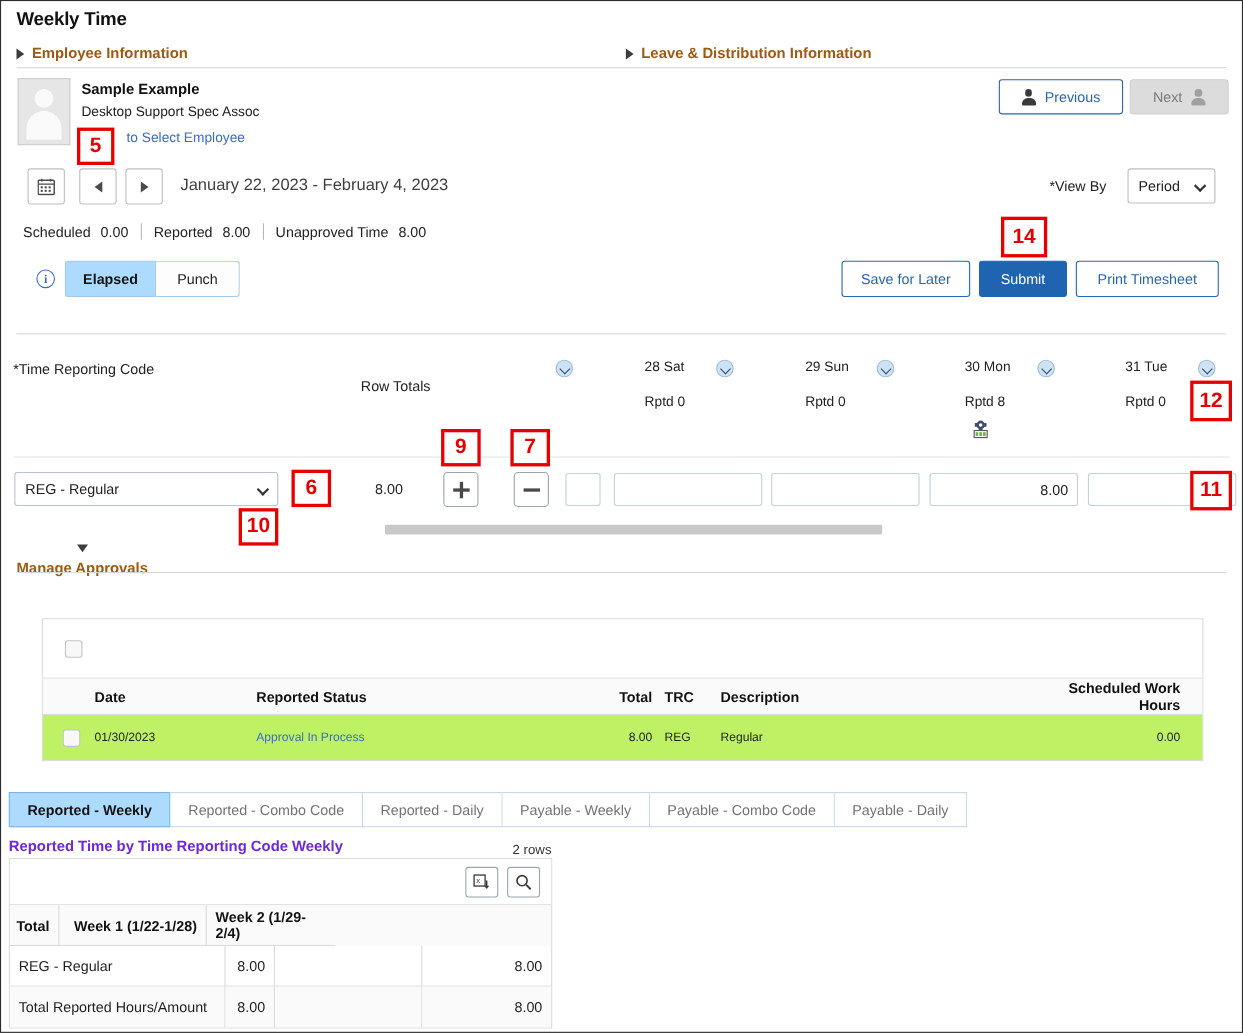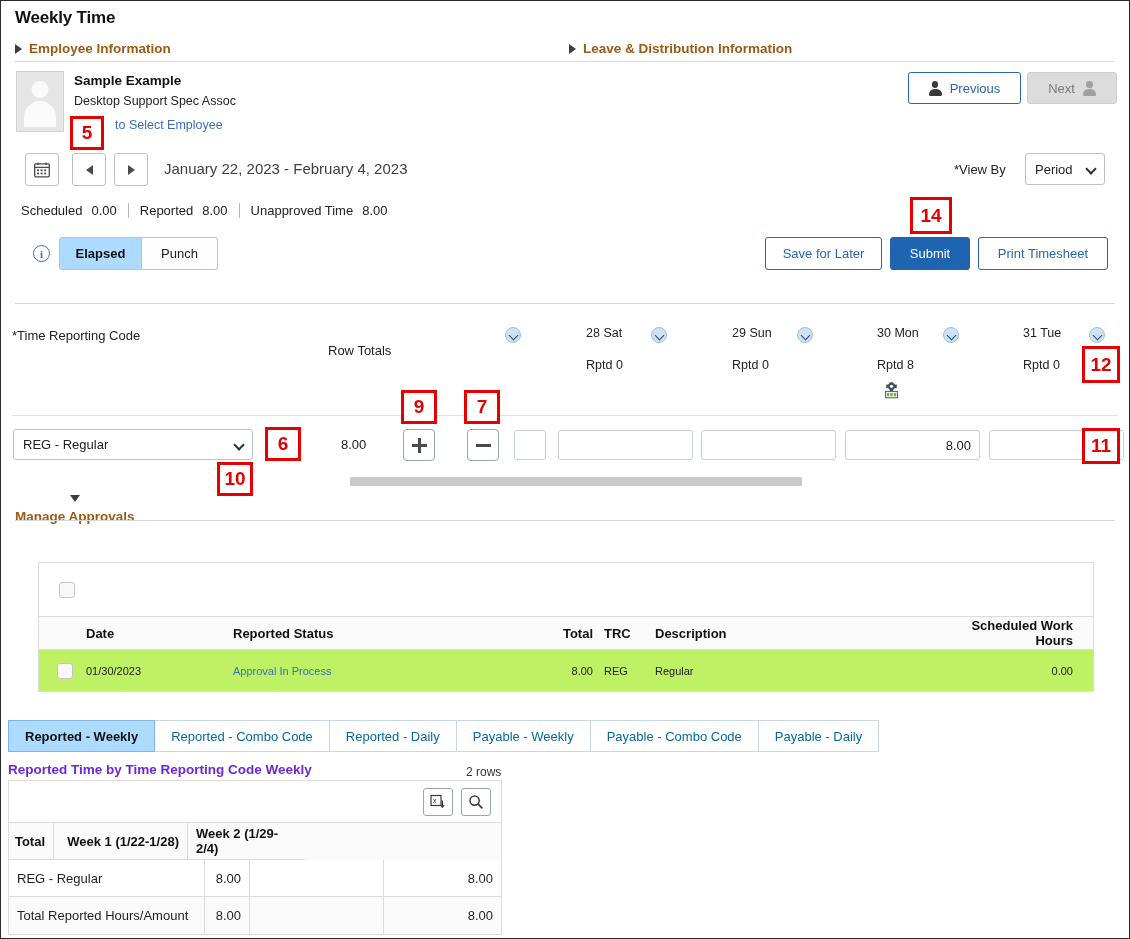--- a/index.html
+++ b/index.html
@@ -320,21 +320,21 @@
   .link-blue { color:#3b6ec1; cursor:pointer; }
 
   
   .tabs {
     position:absolute; left:7px; top:719px;
     display:flex;
   }
   .tab {
     height:32px; padding:0 16px;
     display:flex; align-items:center; justify-content:center;
-    font-size:13px; color:#0369a1;
+    font-size:13px; color:#737373;
     border:1px solid #c6d9ea; border-left:none;
     background:#fff; cursor:pointer;
     white-space:nowrap;
   }
   .tab:first-child { border-left:1px solid #7fb4e2; }
   .tab.active {
     background:#addbff; font-weight:bold; color:#111;
     border-color:#7fb4e2;
   }
 

